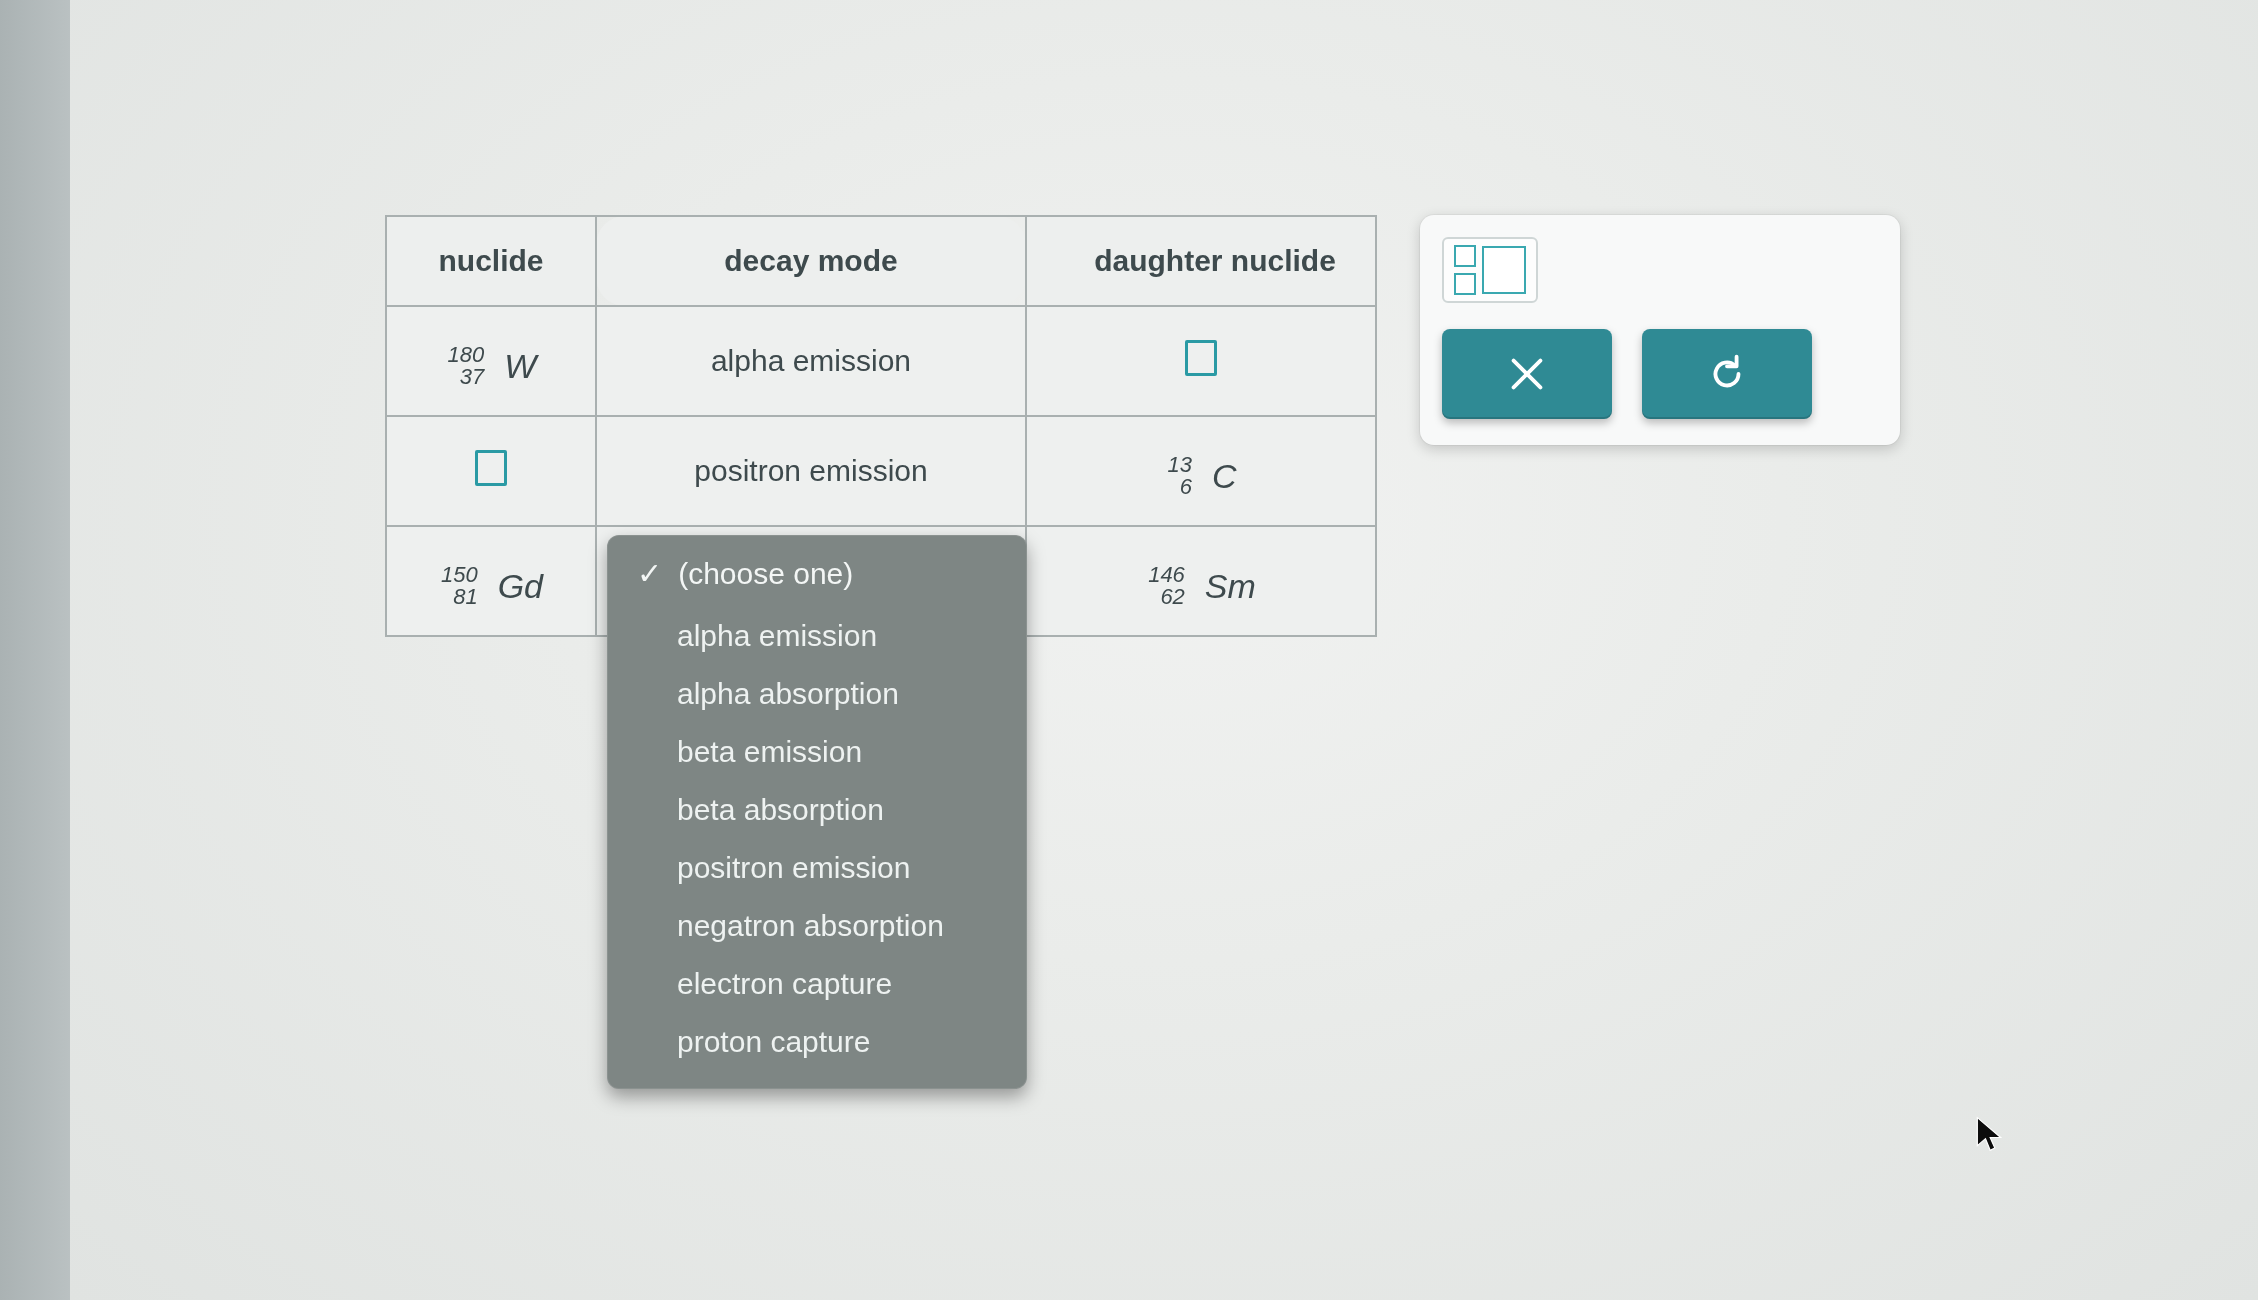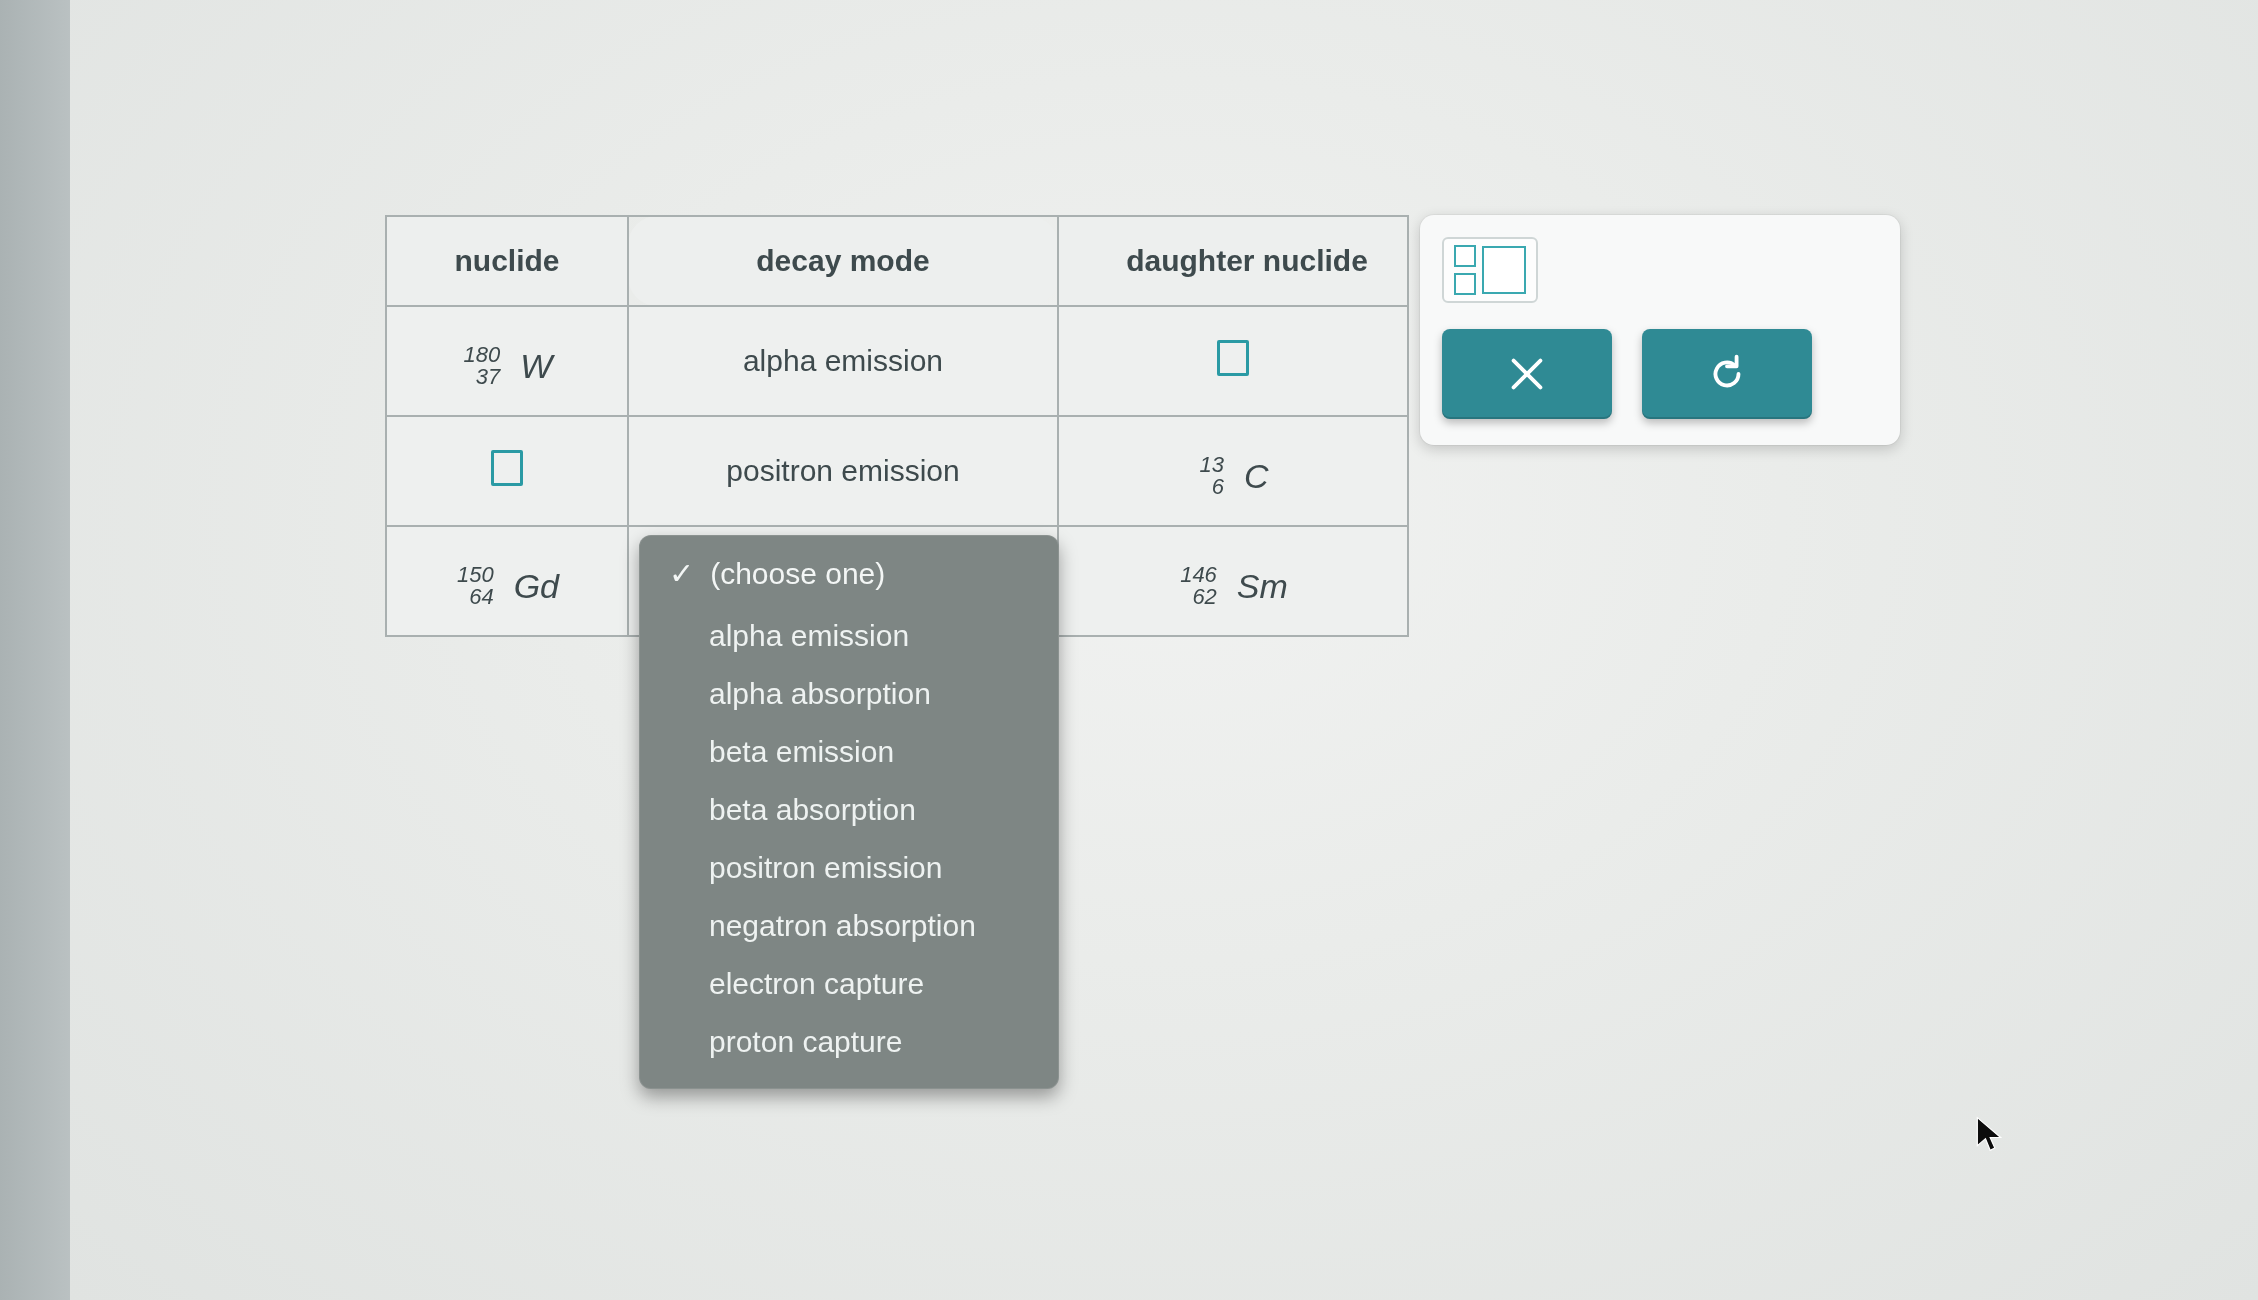--- a/index.html
+++ b/index.html
@@ -46,21 +46,21 @@
   }
   table.nuclide th {
     font-weight: 700;
     font-size: 30px;
     background: #edefee;
   }
   table.nuclide td {
     font-size: 30px;
     background: #eef0ef;
   }
-  .col-nuclide  { width: 242px; height: 90px; margin-top: 20px; }
+  .col-nuclide  { width: 210px; height: 90px; margin-top: 20px; }
   .col-decay    { width: 430px; border-radius: 29px; }
   .col-daughter { width: 350px; padding-left: 28px; }
   tr.data td { height: 110px; }
 
   .isotope {
     display: inline-flex;
     align-items: center;
     gap: 18px;
     font-style: italic;
   }
@@ -230,21 +230,21 @@
               <span class="symbol">C</span>
             </span>
           </td>
         </tr>
 
         <tr class="data">
           <td>
             <span class="isotope">
               <span class="numbers">
                 <span>150</span>
-                <span>64</span>
+                <span>81</span>
               </span>
               <span class="symbol">Gd</span>
             </span>
           </td>
           <td class="dropdown-cell">
             <div class="dropdown">
               <div class="selected">
                 <span class="check">✓</span>
                 <span>(choose one)</span>
               </div>

